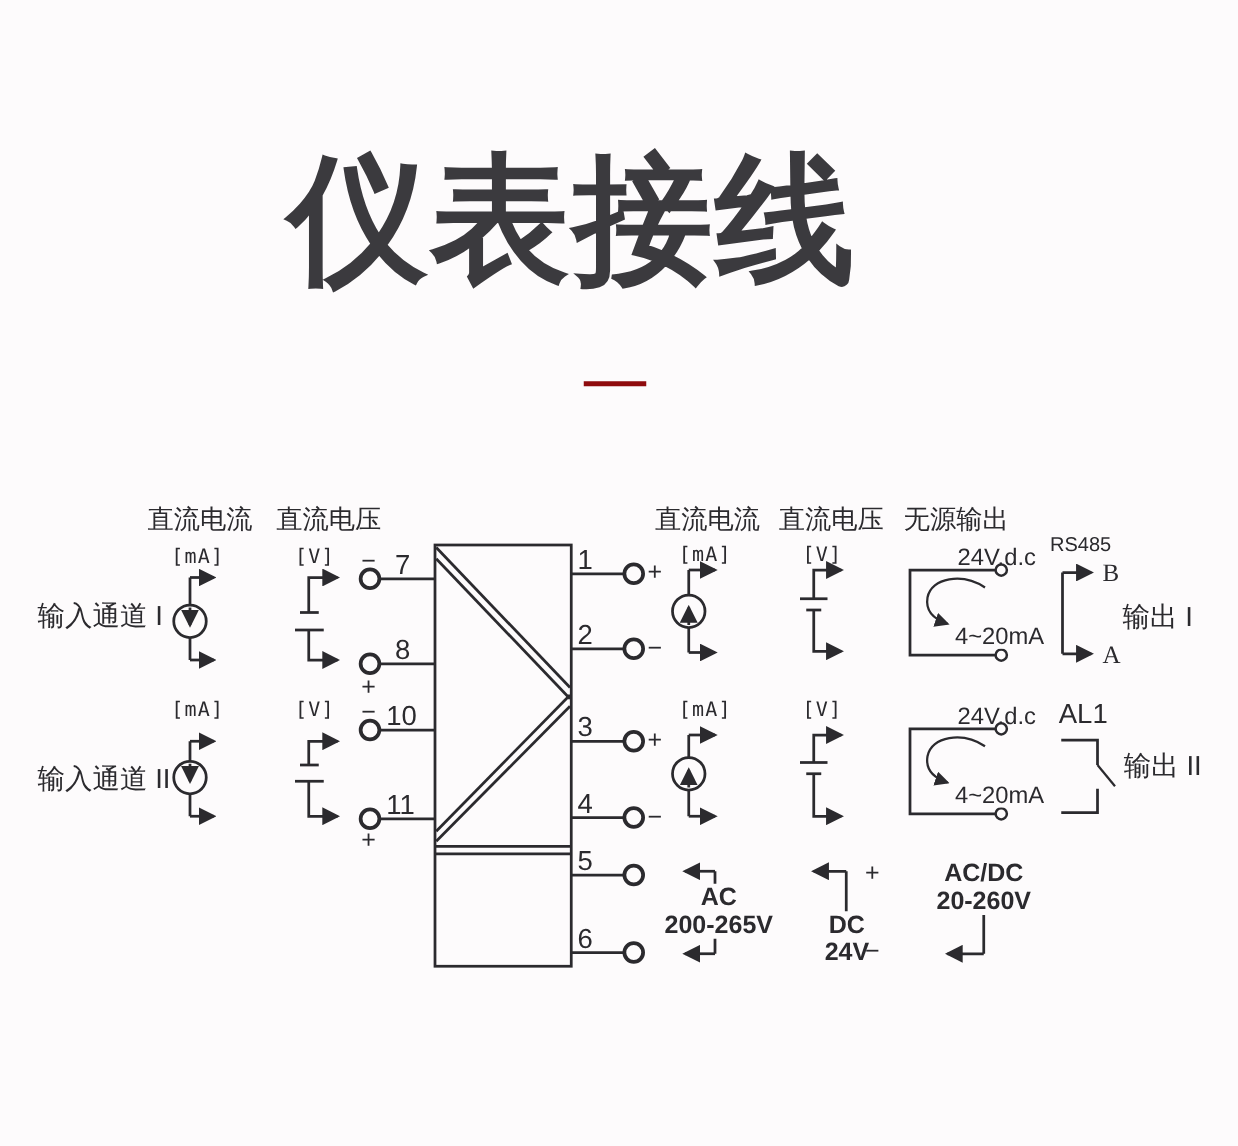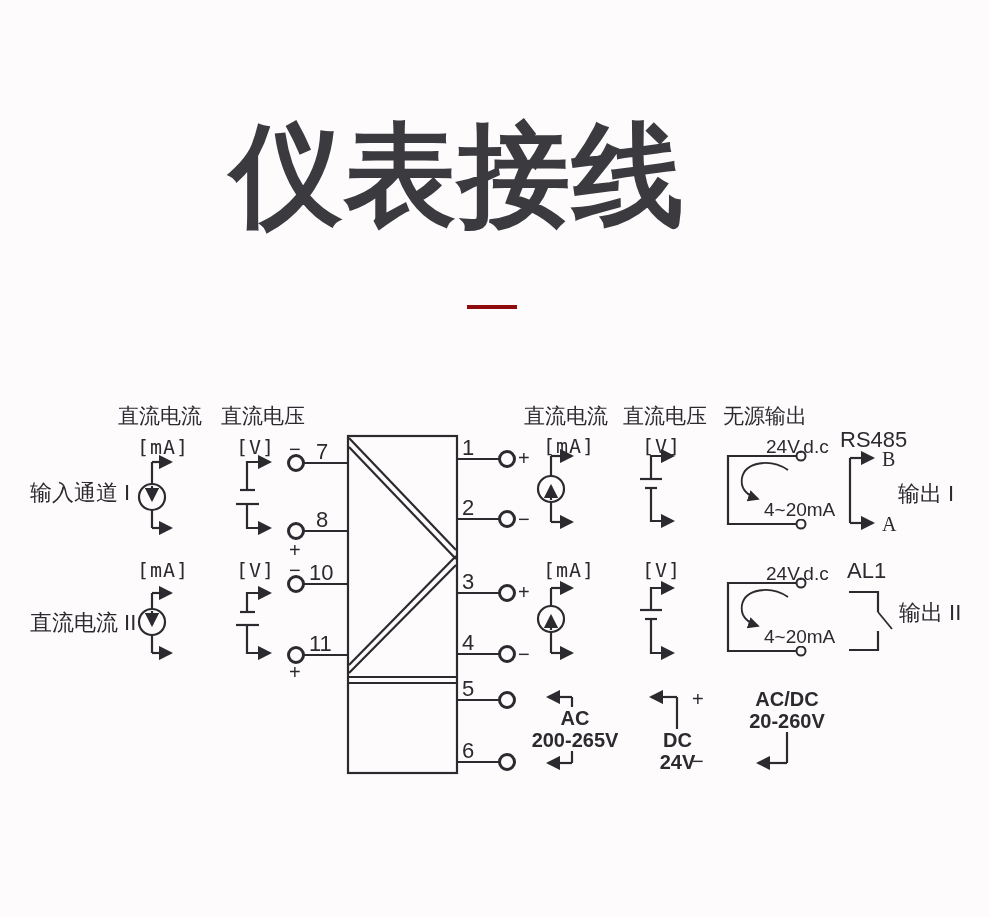--- a/index.html
+++ b/index.html
@@ -13,21 +13,21 @@
   }
   .abs{position:absolute;white-space:nowrap;line-height:1;}
   .title{
     left:0;top:120px;width:916px;text-align:center;
     font-size:112px;font-weight:bold;letter-spacing:2px;color:var(--title);
   }
   .divider{left:467px;top:305px;width:50px;height:4px;background:var(--accent);}
   .lbl{font-weight:normal;font-size:21px;color:var(--ink);}
   .lbl.cn{font-size:21px;}
   .lbl.chan{font-size:22px;}
-  .lbl.unit{font-family:"DejaVu Sans Mono",monospace;font-size:20px;letter-spacing:1px;}
+  .lbl.unit{font-family:"DejaVu Sans Mono",monospace;font-size:16px;letter-spacing:1px;}
   .lbl.num{font-size:22px;}
   .lbl.sign{font-size:20px;}
   .lbl.small{font-size:19px;margin-left:31px;}
   .lbl.serif{font-family:"Liberation Serif",serif;font-weight:normal;font-size:20px;}
   .lbl.bgmask{background:var(--bg);padding:0 2px;}
   .pwr{position:absolute;text-align:center;font-weight:bold;font-size:20px;
        line-height:22px;background:var(--bg);}
   .pwr span{display:block;text-align:center;}
   svg.wires{position:absolute;left:0;top:0;}
   svg .w{stroke:var(--ink);stroke-width:2.2;fill:none;}
@@ -188,24 +188,24 @@
     <path class="w" d="M787 697 H758" marker-end="url(#ah)"></path>
     <path class="w" d="M787 763 H758" marker-end="url(#ah)"></path>
   </g>
 </svg>
 
 <div class="abs lbl cn" style="left:118px;top:405px">直流电流</div>
 <div class="abs lbl cn" style="left:221px;top:405px">直流电压</div>
 <div class="abs lbl cn" style="left:524px;top:405px">直流电流</div>
 <div class="abs lbl cn" style="left:623px;top:405px">直流电压</div>
 <div class="abs lbl cn" style="left:723px;top:405px">无源输出</div>
-<div class="abs lbl" style="left:840px;top:429px;font-size:22px">RS485</div>
+<div class="abs lbl" style="left:840px;top:429px;font-size:16px">RS485</div>
 
 <div class="abs lbl chan" style="left:30px;top:482px">输入通道 I</div>
-<div class="abs lbl chan" style="left:30px;top:612px">直流电流 II</div>
+<div class="abs lbl chan" style="left:30px;top:612px">输入通道 II</div>
 <div class="abs lbl unit" style="left:137px;top:437px">[mA]</div>
 <div class="abs lbl unit" style="left:236px;top:437px">[V]</div>
 <div class="abs lbl unit" style="left:137px;top:560px">[mA]</div>
 <div class="abs lbl unit" style="left:236px;top:560px">[V]</div>
 
 <div class="abs lbl num" style="left:316px;top:441px">7</div>
 <div class="abs lbl num" style="left:316px;top:509px">8</div>
 <div class="abs lbl num" style="left:309px;top:562px">10</div>
 <div class="abs lbl num" style="left:309px;top:633px">11</div>
 <div class="abs lbl sign" style="left:289px;top:439px">−</div>

